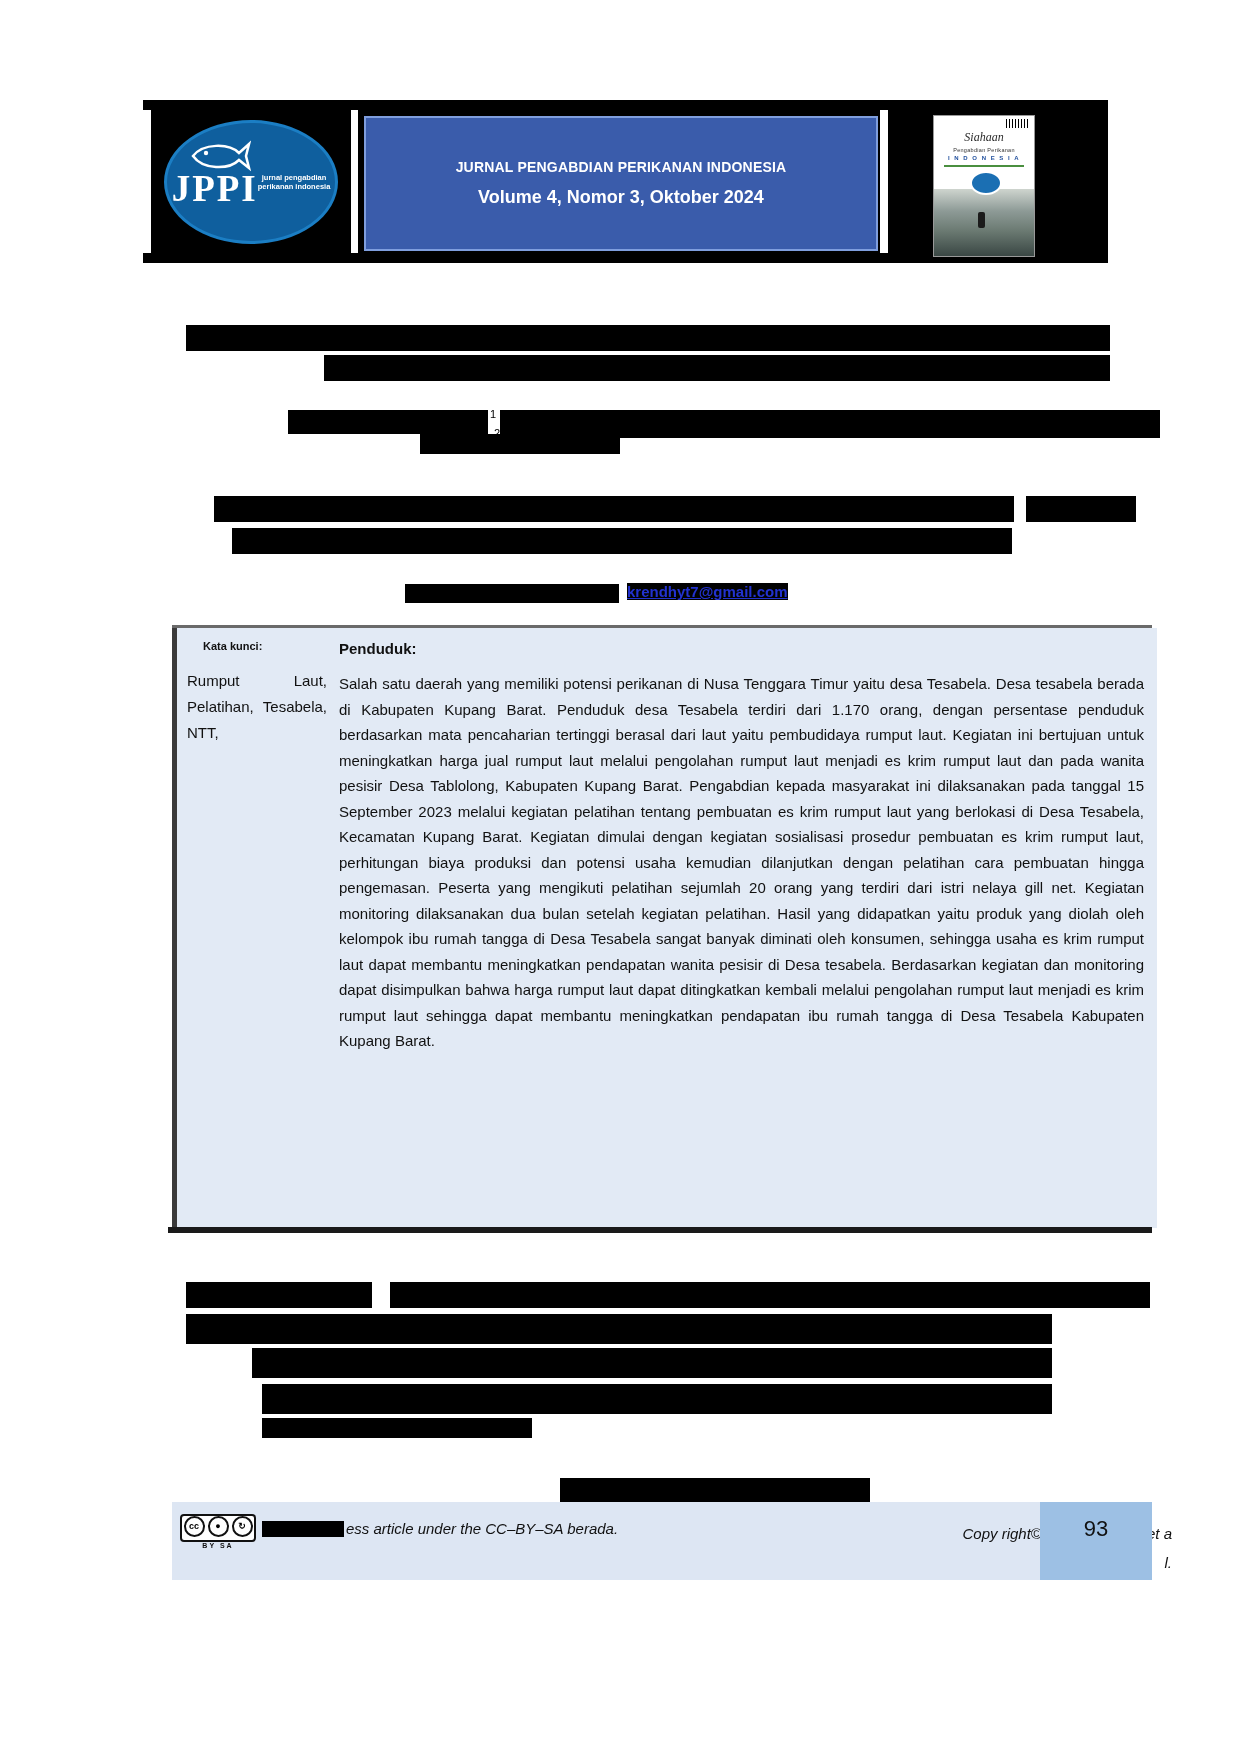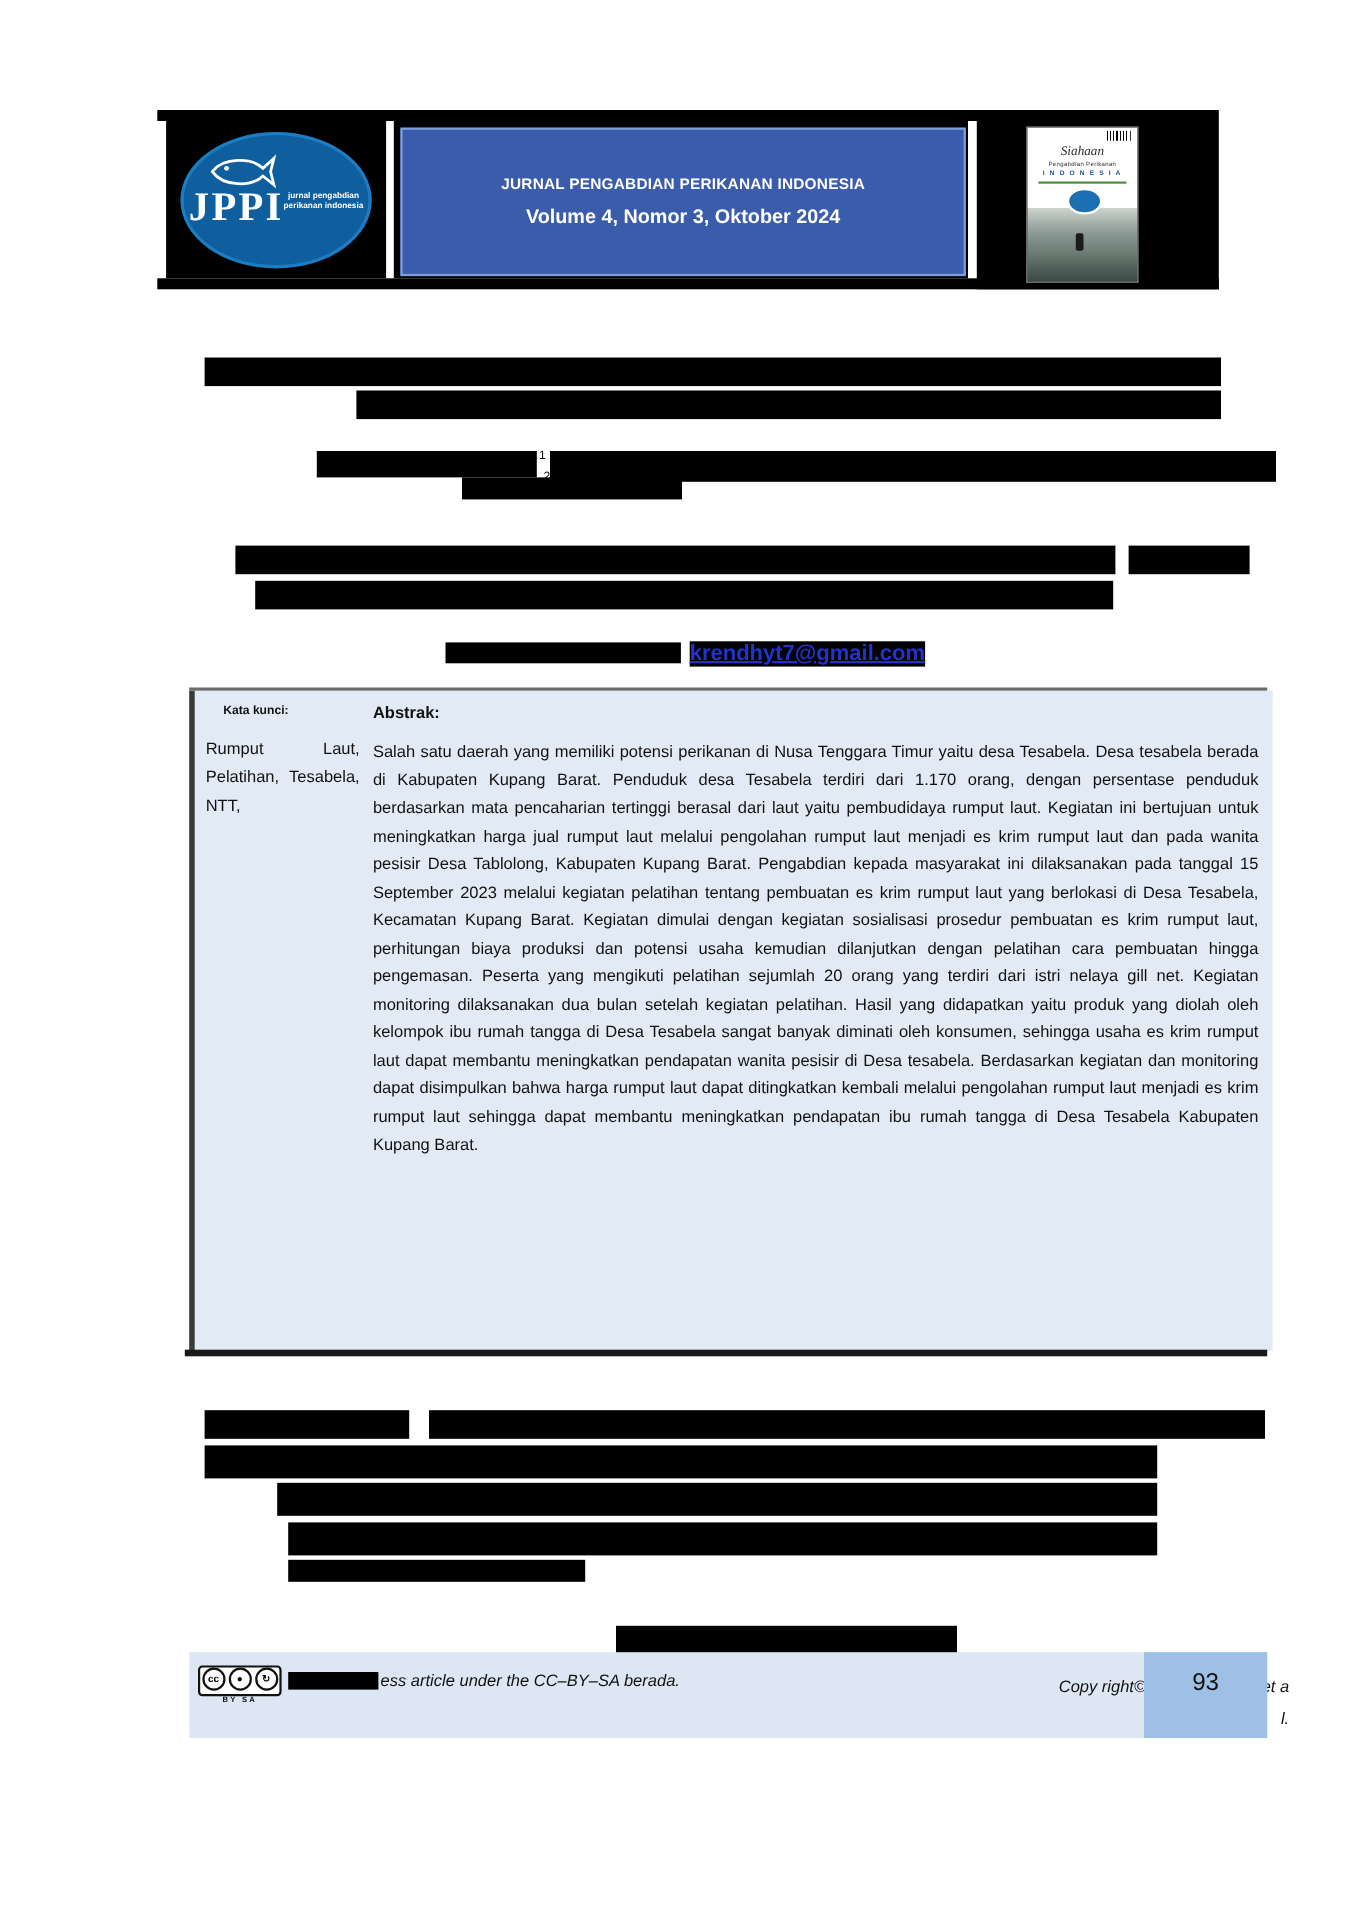--- a/index.html
+++ b/index.html
@@ -217,21 +217,21 @@
   .email-redact {
     position: absolute;
     left: 0; top: 1px;
     width: 214px; height: 19px;
     background: #000000;
   }
   .email-link {
     position: absolute;
     left: 222px;
     top: 0px;
-    font-size: 20px;
+    font-size: 15px;
     font-weight: bold;
     color: #2030d0;
     background: #000000;
     opacity: .99;
     filter: blur(0.6px);
   }
 
   
   .abstract-box {
     position: absolute;
@@ -451,21 +451,21 @@
     <a class="email-link" href="#">krendhyt7@gmail.com</a>
   </div>
 
   <div class="abstract-topline"></div>
   <div class="abstract-box">
     <div class="kw-col">
       <div class="kw-head">Kata kunci:</div>
       <div class="kw-body">Rumput Laut, Pelatihan, Tesabela, NTT,</div>
     </div>
     <div class="ab-col">
-      <div class="ab-head">Abstrak:</div>
+      <div class="ab-head">Penduduk:</div>
       <div class="ab-body">Salah satu daerah yang memiliki potensi perikanan di Nusa Tenggara Timur yaitu desa Tesabela. Desa tesabela berada di Kabupaten Kupang Barat. Penduduk desa Tesabela terdiri dari 1.170 orang, dengan persentase penduduk berdasarkan mata pencaharian tertinggi berasal dari laut yaitu pembudidaya rumput laut. Kegiatan ini bertujuan untuk meningkatkan harga jual rumput laut melalui pengolahan rumput laut menjadi es krim rumput laut dan pada wanita pesisir Desa Tablolong, Kabupaten Kupang Barat. Pengabdian kepada masyarakat ini dilaksanakan pada tanggal 15 September 2023 melalui kegiatan pelatihan tentang pembuatan es krim rumput laut yang berlokasi di Desa Tesabela, Kecamatan Kupang Barat. Kegiatan dimulai dengan kegiatan sosialisasi prosedur pembuatan es krim rumput laut, perhitungan biaya produksi dan potensi usaha kemudian dilanjutkan dengan pelatihan cara pembuatan hingga pengemasan. Peserta yang mengikuti pelatihan sejumlah 20 orang yang terdiri dari istri nelaya gill net. Kegiatan monitoring dilaksanakan dua bulan setelah kegiatan pelatihan. Hasil yang didapatkan yaitu produk yang diolah oleh kelompok ibu rumah tangga di Desa Tesabela sangat banyak diminati oleh konsumen, sehingga usaha es krim rumput laut dapat membantu meningkatkan pendapatan wanita pesisir di Desa tesabela. Berdasarkan kegiatan dan monitoring dapat disimpulkan bahwa harga rumput laut dapat ditingkatkan kembali melalui pengolahan rumput laut menjadi es krim rumput laut sehingga dapat membantu meningkatkan pendapatan ibu rumah tangga di Desa Tesabela Kabupaten Kupang Barat.</div>
     </div>
   </div>
   <div class="abstract-botline"></div>
 
   <div class="redact" style="left:186px;top:1282px;width:186px;height:26px;"></div>
   <div class="redact" style="left:390px;top:1282px;width:760px;height:26px;"></div>
   <div class="redact" style="left:186px;top:1314px;width:866px;height:30px;"></div>
   <div class="redact" style="left:252px;top:1348px;width:800px;height:30px;"></div>
   <div class="redact" style="left:262px;top:1384px;width:790px;height:30px;"></div>

